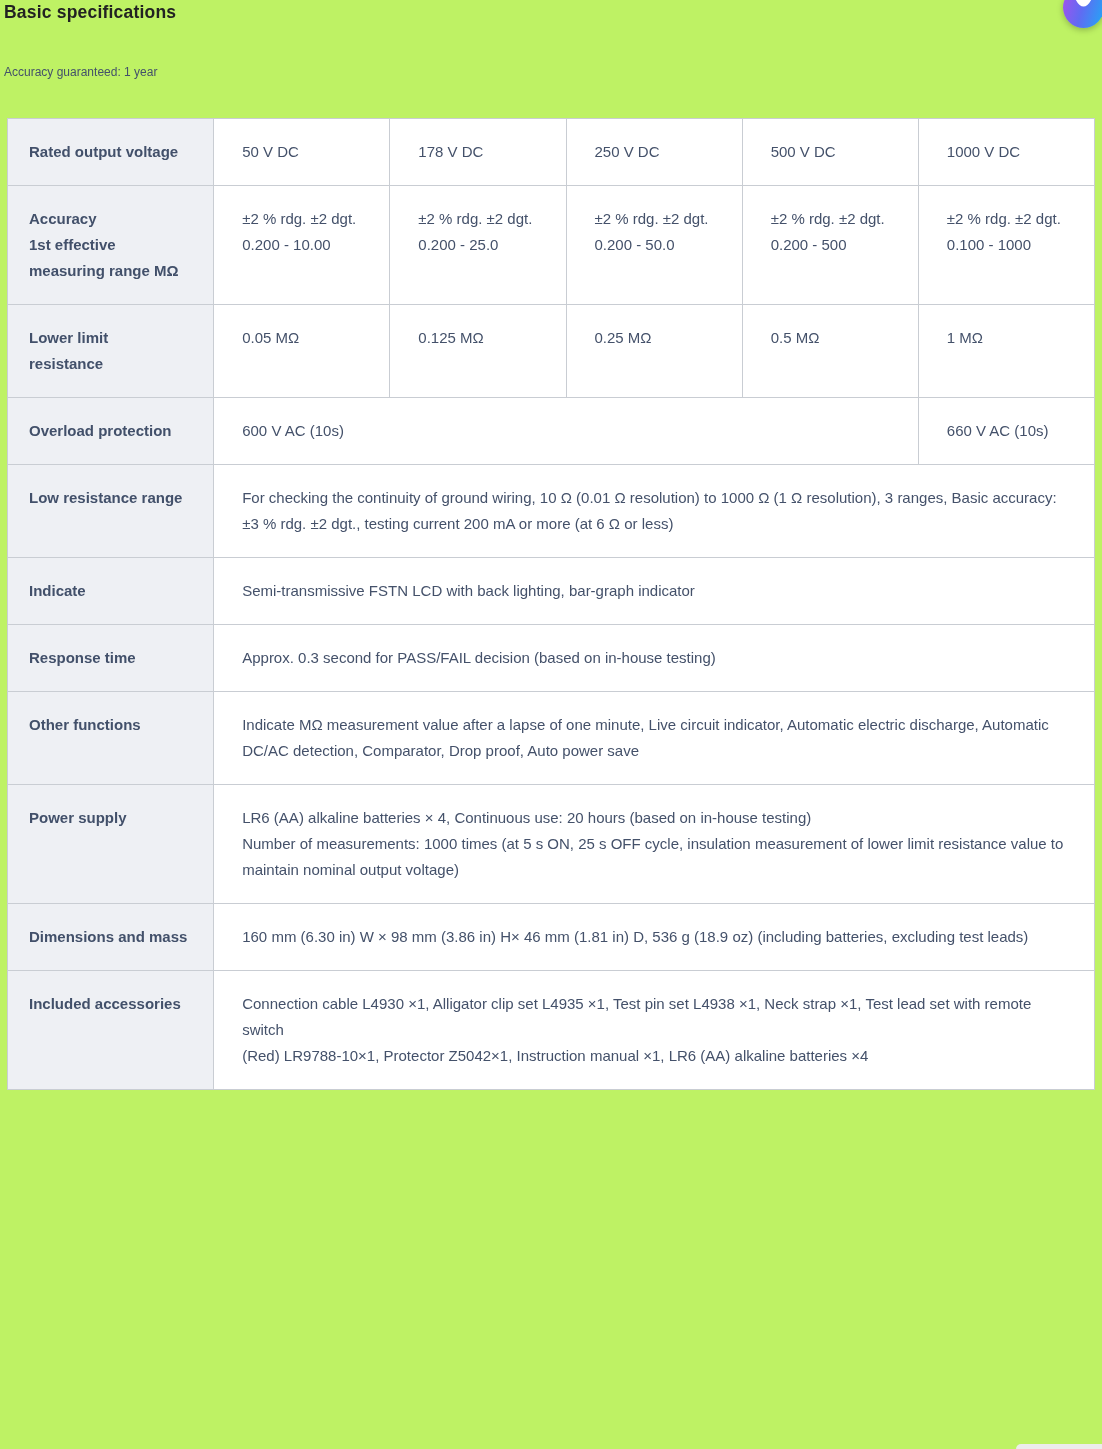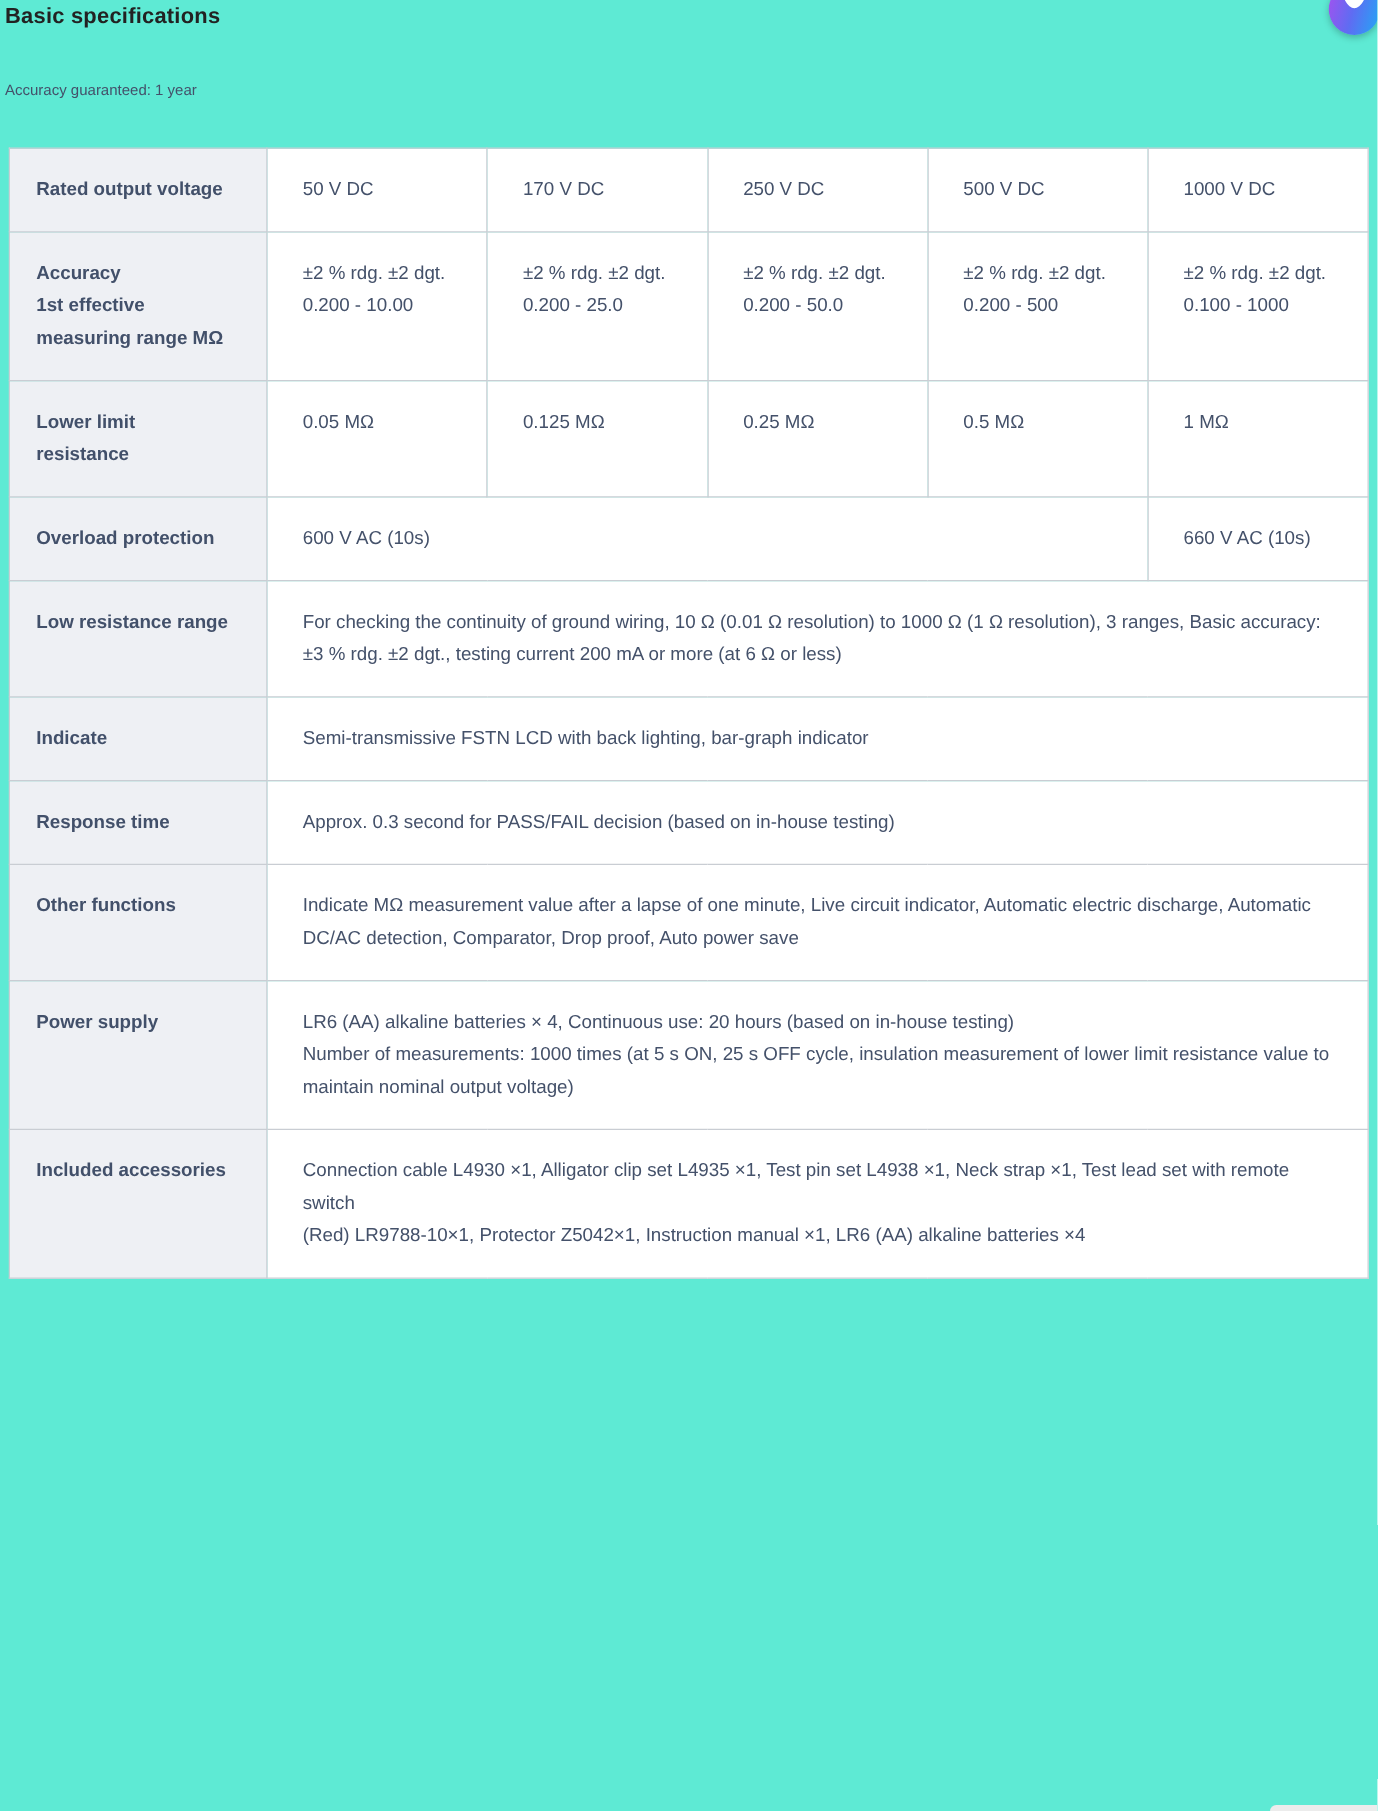--- a/index.html
+++ b/index.html
@@ -1,17 +1,17 @@
 <!DOCTYPE html>
 <html><head>
 <meta charset="utf-8">
 <style>
   html, body { margin:0; padding:0; background:#ffffff; }
   body { font-family:"Liberation Sans", sans-serif; color:#44516a; }
-  .page { position:relative; width:1102px; height:1449px; overflow:hidden; background:#5eead4; }
+  .page { position:relative; width:1102px; height:1449px; overflow:hidden; background:#bef264; }
 
   .heading {
     margin:0; padding:2px 0 0 4px;
     font-size:17.5px; line-height:20px; font-weight:700;
     color:#222222; letter-spacing:0.2px;
   }
   .subheading {
     margin:41px 0 0 4px;
     font-size:12px; line-height:18px; color:#44516a;
   }
@@ -74,21 +74,21 @@
 
     <tbody>
         <tr>
       <th>
         <div class="cell-line">Rated output voltage</div>
       </th>
       <td>
             <div class="cell-line">50 V DC</div>
           </td>
       <td>
-            <div class="cell-line">170 V DC</div>
+            <div class="cell-line">178 V DC</div>
           </td>
       <td>
             <div class="cell-line">250 V DC</div>
           </td>
       <td>
             <div class="cell-line">500 V DC</div>
           </td>
       <td>
             <div class="cell-line">1000 V DC</div>
           </td>
@@ -198,20 +198,28 @@
     <tr>
       <th>
         <div class="cell-line">Power supply</div>
       </th>
       <td colspan="5">
         <div class="cell-line">LR6 (AA) alkaline batteries × 4, Continuous use: 20 hours (based on in-house testing)</div>
         <div class="cell-line">Number of measurements: 1000 times (at 5 s ON, 25 s OFF cycle, insulation measurement of lower limit resistance value to maintain nominal output voltage)</div>
       </td>
     </tr>
 
+    <tr>
+      <th>
+        <div class="cell-line">Dimensions and mass</div>
+      </th>
+      <td colspan="5">
+        <div class="cell-line">160 mm (6.30 in) W × 98 mm (3.86 in) H× 46 mm (1.81 in) D, 536 g (18.9 oz) (including batteries, excluding test leads)</div>
+      </td>
+    </tr>
 
     <tr>
       <th>
         <div class="cell-line">Included accessories</div>
       </th>
       <td colspan="5">
         <div class="cell-line">Connection cable L4930 ×1, Alligator clip set L4935 ×1, Test pin set L4938 ×1, Neck strap ×1, Test lead set with remote switch</div>
         <div class="cell-line">(Red) LR9788-10×1, Protector Z5042×1, Instruction manual ×1, LR6 (AA) alkaline batteries ×4</div>
       </td>
     </tr>

